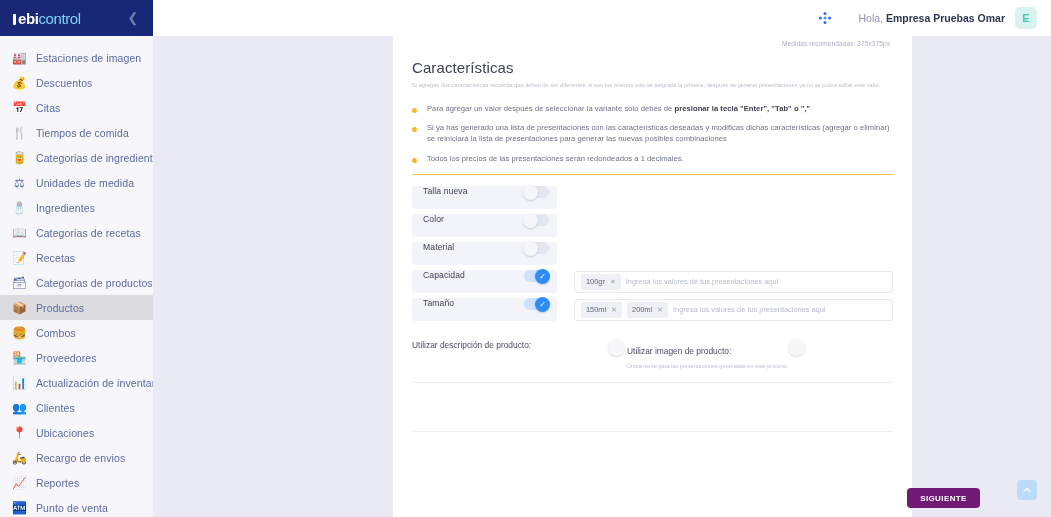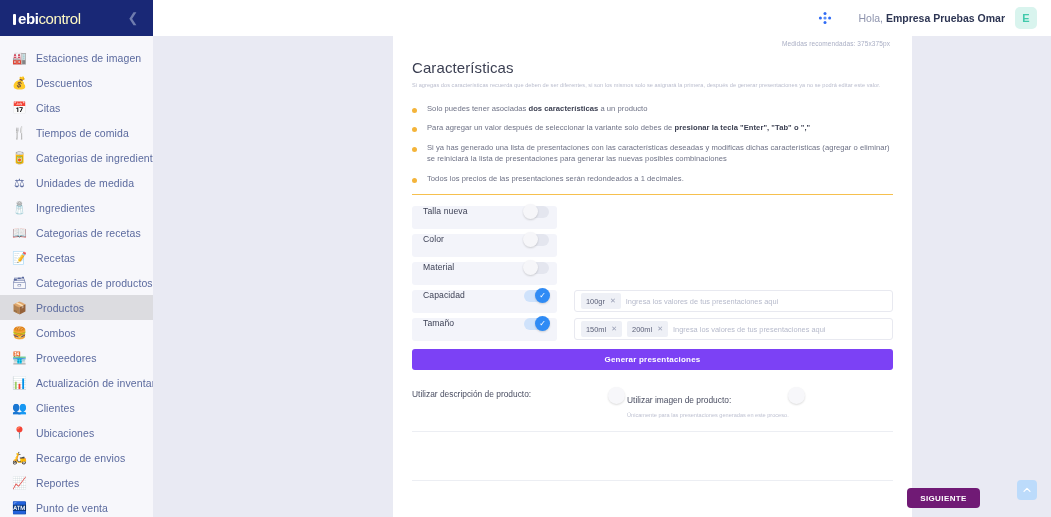--- a/index.html
+++ b/index.html
@@ -23,21 +23,21 @@
   }
   .brand {
     height: 36px; flex: 0 0 36px;
     background: #192876;
     display: flex; align-items: center;
     padding-left: 13px;
     position: relative;
   }
   .brand-logo { font-size: 15px; letter-spacing: -0.4px; color:#ffffff; white-space: nowrap; }
   .brand-logo b { font-weight: 700; }
-  .brand-logo span { font-weight: 300; color:#fef9c3; }
+  .brand-logo span { font-weight: 300; color:#7dd3fc; }
   .brand-tick {
     display:inline-block; width:3px; height:11px; background:#ffffff;
     margin-right:2px; vertical-align:-1px; border-radius:1px;
   }
   .collapse-btn {
     position:absolute; right: 13px; top: 50%; transform: translateY(-50%);
     width: 14px; height: 14px; color:#6f7cae; font-size:13px; line-height:14px;
     text-align:center; cursor:pointer;
   }
 
@@ -295,24 +295,20 @@
     </header>
 
     <div class="card">
       <div class="meas">Medidas recomendadas: 375x375px</div>
       <h1 class="sect-title">Características</h1>
       <p class="sect-sub">Si agregas dos características recuerda que deben de ser diferentes, si son los mismos solo se asignará la primera, después de generar presentaciones ya no se podrá editar este valor.</p>
 
       <div class="bullets" id="bullets">
           <div class="bullet">
             <span class="dot"></span>
-            <span class="btext"><span>Solo puedes tener asociadas </span><b>dos características</b><span> a un producto</span></span>
-          </div>
-          <div class="bullet">
-            <span class="dot"></span>
             <span class="btext"><span>Para agregar un valor después de seleccionar la variante solo debes de </span><b>presionar la tecla "Enter", "Tab" o ","</b><span></span></span>
           </div>
           <div class="bullet">
             <span class="dot"></span>
             <span class="btext"><span>Si ya has generado una lista de presentaciones con las características deseadas y modificas dichas características (agregar o eliminar) se reiniciará la lista de presentaciones para generar las nuevas posibles combinaciones</span><b></b><span></span></span>
           </div>
           <div class="bullet">
             <span class="dot"></span>
             <span class="btext"><span>Todos los precios de las presentaciones serán redondeados a 1 decimales.</span><b></b><span></span></span>
           </div>
@@ -373,21 +369,20 @@
               </span>
               <span class="tag">
                 <span>200ml</span>
                 <span class="x">✕</span>
               </span>
               <span class="tag-ph">Ingresa los valores de tus presentaciones aqui</span>
             </div>
           </div>
         </div>
 
-      <div class="gen-btn">Generar presentaciones</div>
 
       <div class="opt-row">
         <div class="opt opt-l">
           <span class="opt-lab">Utilizar descripción de producto:</span>
           <span class="opt-tgl-wrap">
             <span class="tgl-lg"><span class="knob2"></span></span>
           </span>
         </div>
         <div class="opt">
           <span>

